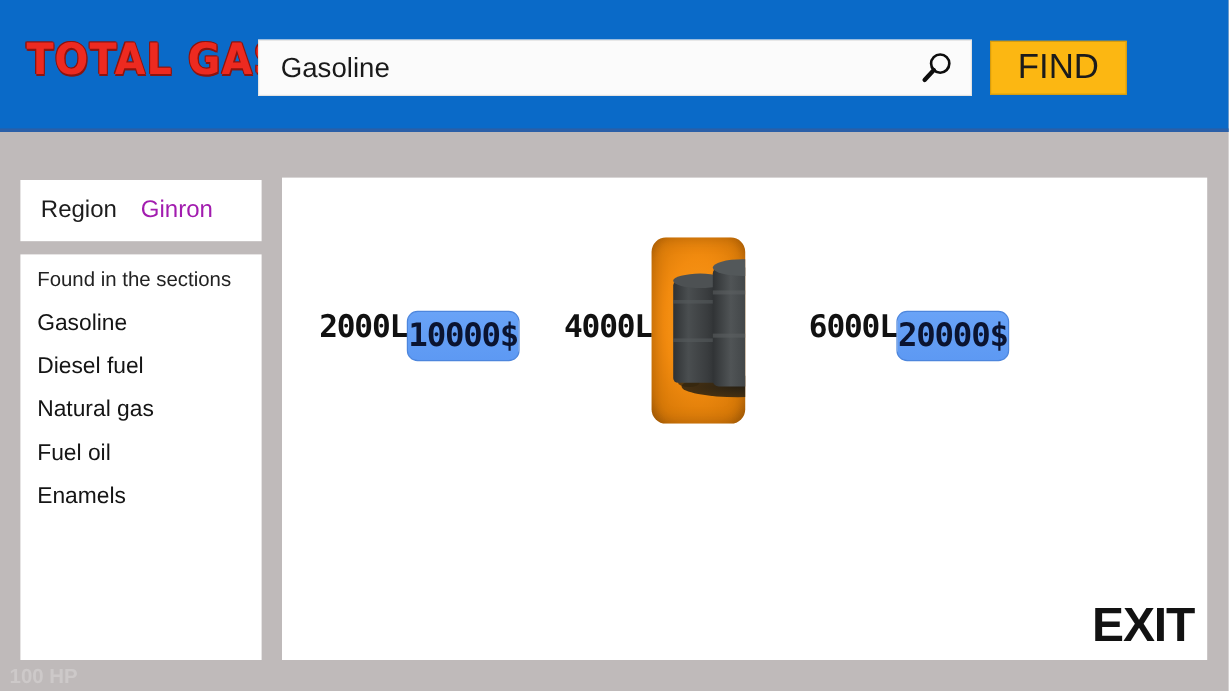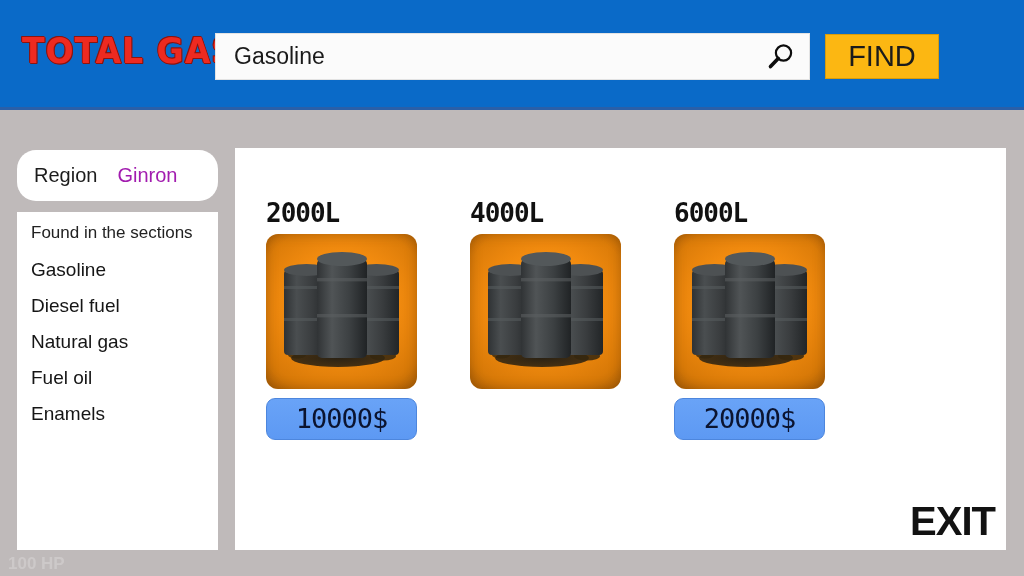--- a/index.html
+++ b/index.html
@@ -99,21 +99,20 @@
     position: absolute;
     left: 17px; top: 150px;
     width: 201px;
     height: 51px;
     background: #ffffff;
     box-sizing: border-box;
     display: flex;
     align-items: center;
     padding-left: 17px;
     gap: 20px;
-    border-radius: 19px;
   }
   #region-label {
     font-size: 20px;
     color: #1c1c1c;
   }
   #region-value {
     font-size: 20px;
     color: #a21caf;
   }
 
@@ -163,21 +162,22 @@
   #product-row {
     position: absolute;
     left: 31px; top: 50px;
     width: 600px;
     display: flex;
     gap: 53px;
   }
   .product {
     width: 151px;
     display: flex;
-    flex-direction: column;
+    flex-direction: row;
+    align-items: center;
   }
   .product-volume {
     font-family: "DejaVu Sans Mono", monospace;
     font-weight: bold;
     font-size: 26px;
     letter-spacing: -1px;
     color: #111111;
     margin-bottom: 6px;
     text-shadow: 0 1px 0 #ffffff;
     user-select: none;
@@ -204,21 +204,21 @@
   .product-price {
     margin-top: 9px;
     width: 151px;
     height: 42px;
     border-radius: 9px;
     background: linear-gradient(#69a3f7, #5d99f3);
     border: 1px solid #4d86dd;
     box-sizing: border-box;
     color: #0b1430;
     font-family: "DejaVu Sans Mono", monospace;
-    font-weight: normal;
+    font-weight: bold;
     font-size: 27px;
     letter-spacing: -1px;
     line-height: 40px;
     text-align: center;
     cursor: pointer;
     user-select: none;
   }
 
   #exit-button {
     position: absolute;

